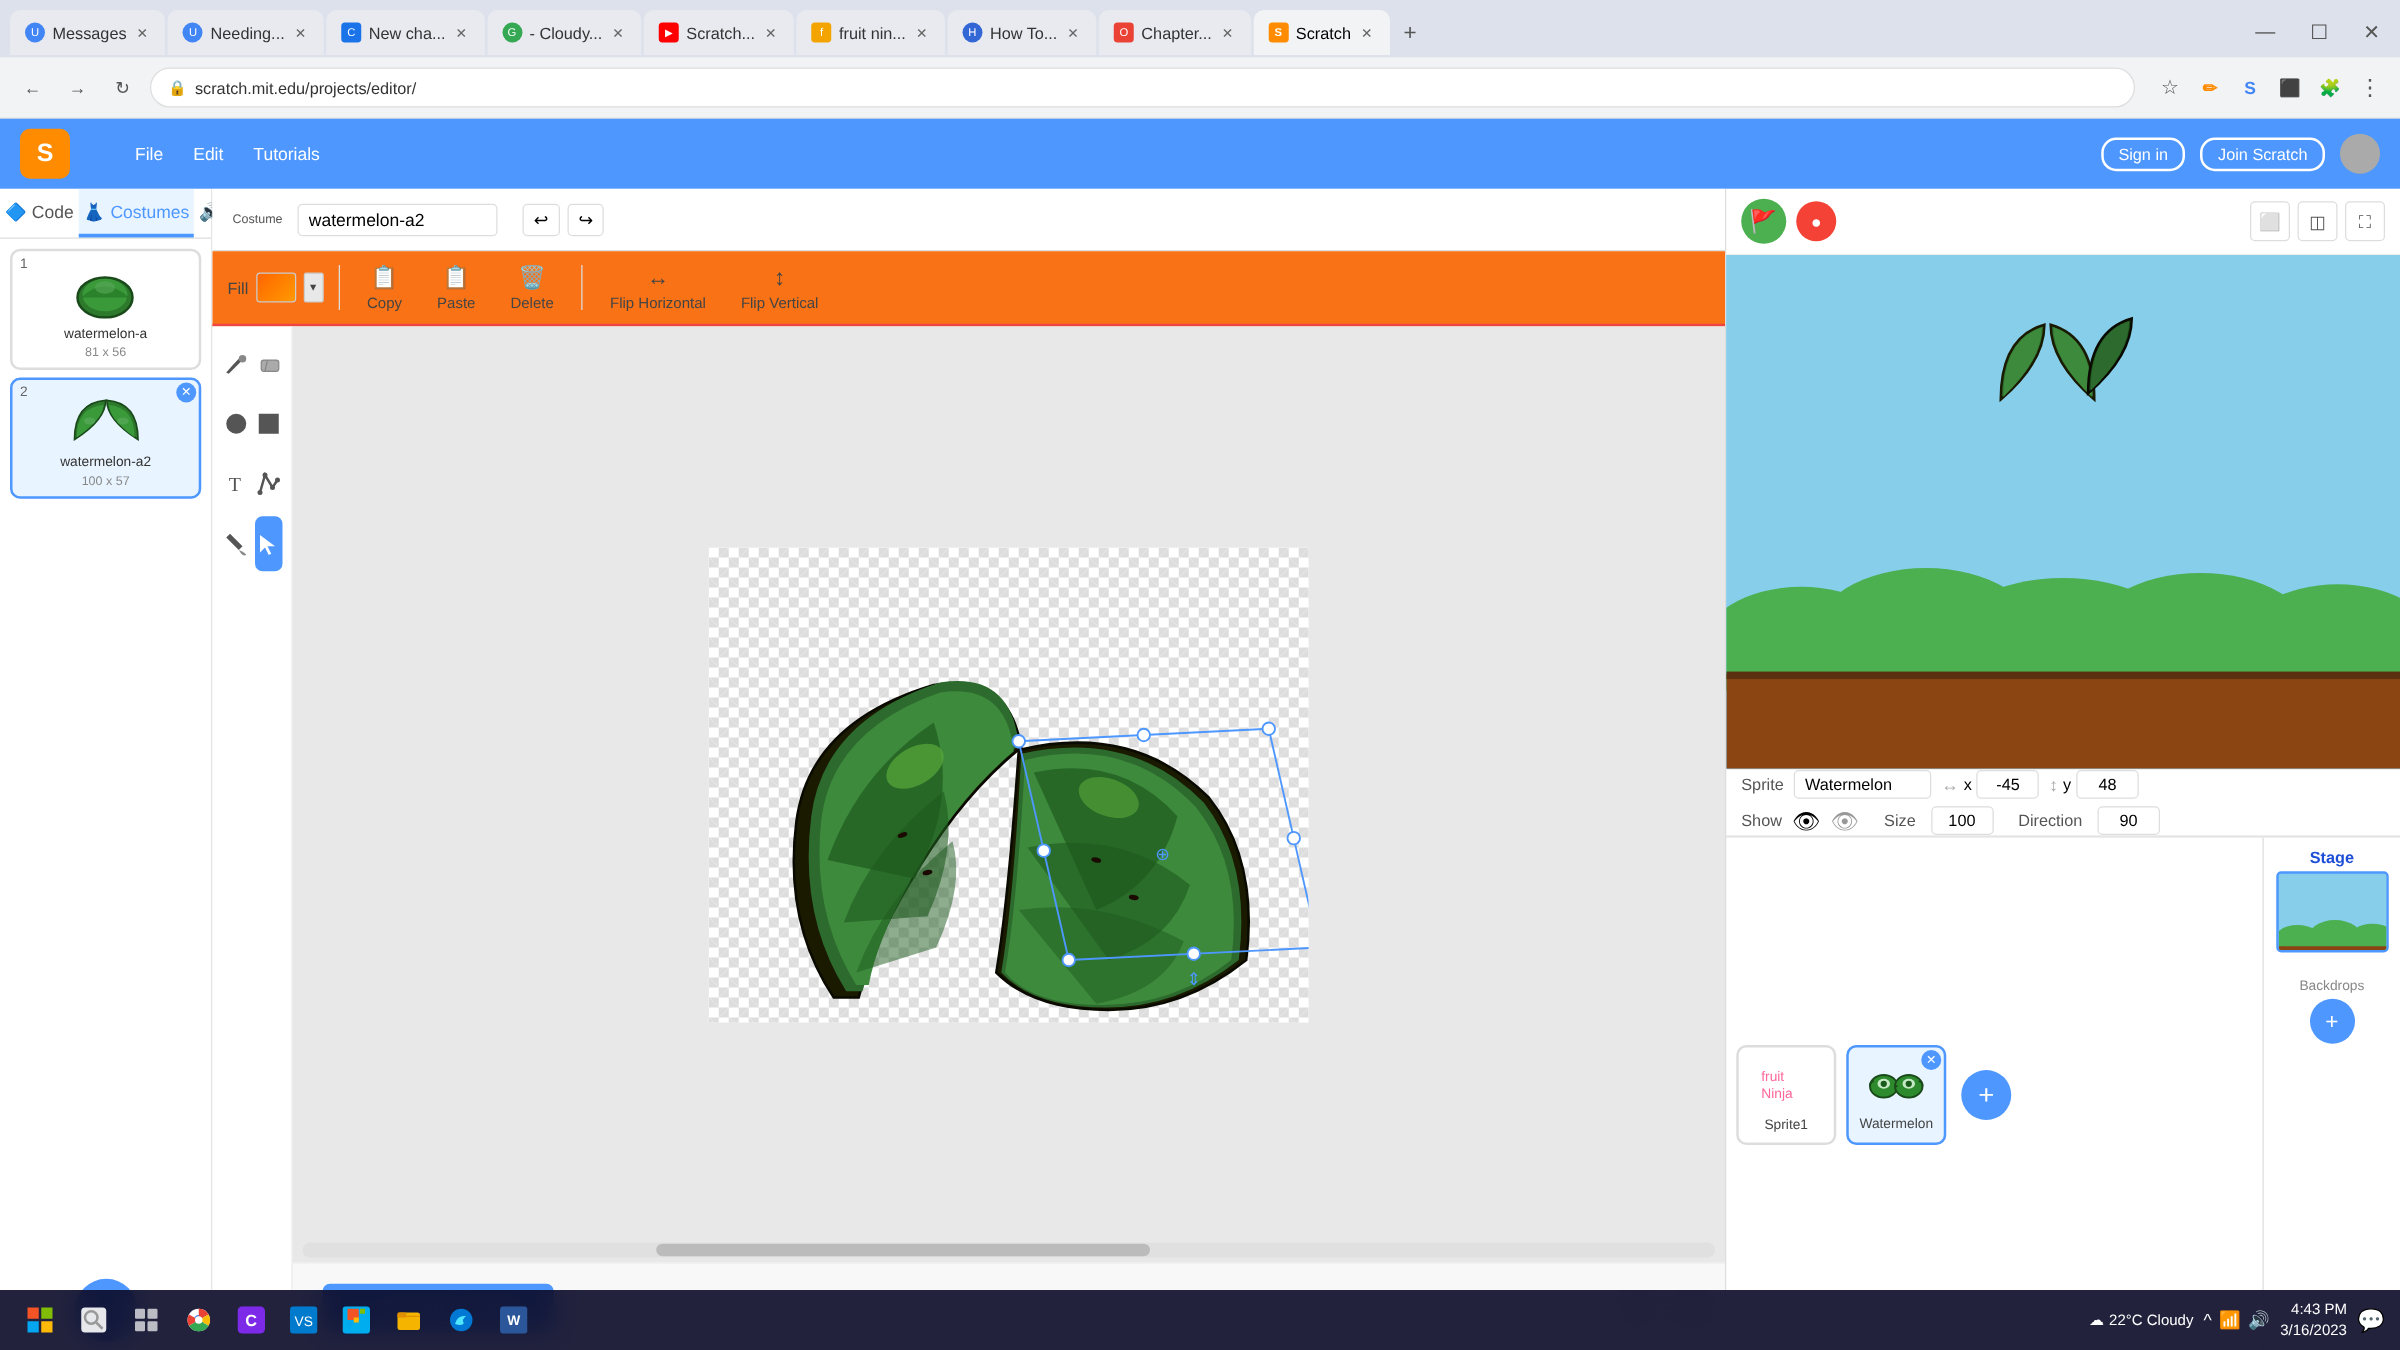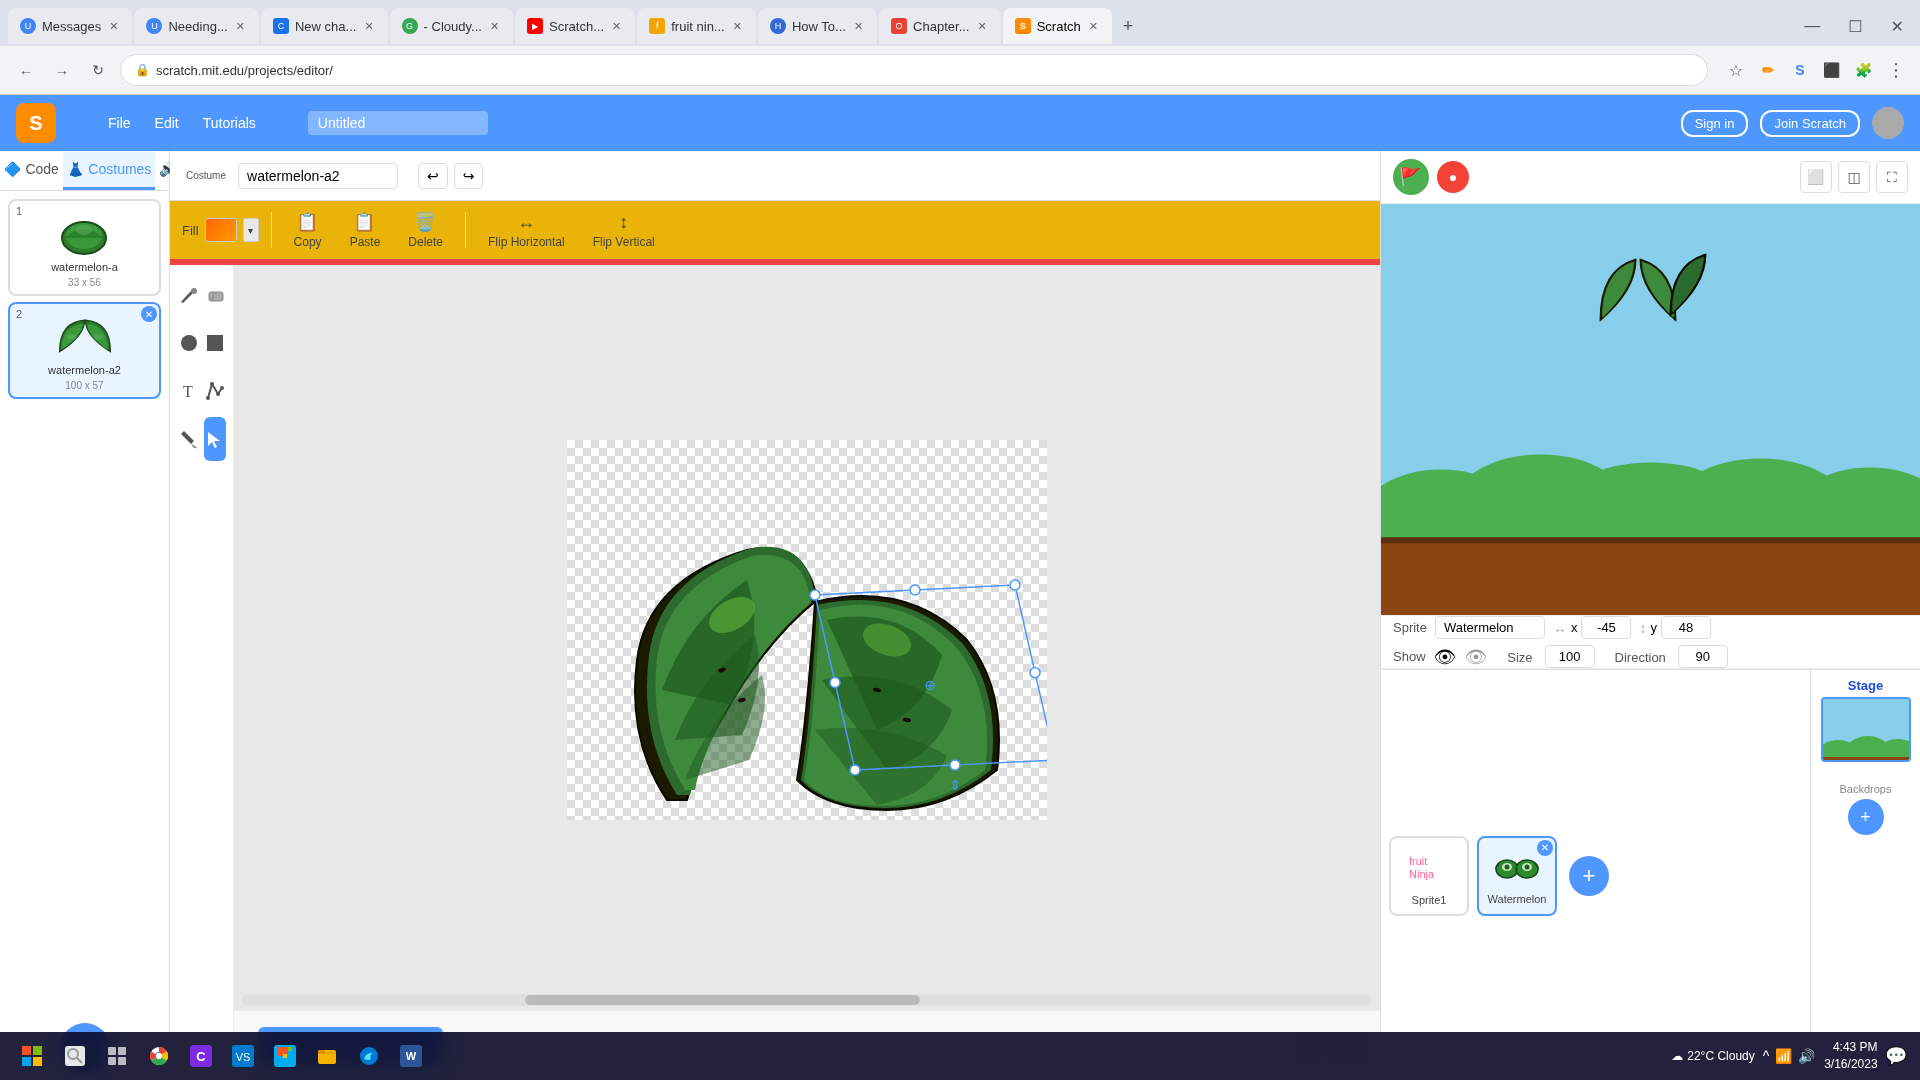--- a/index.html
+++ b/index.html
@@ -53,21 +53,21 @@
     .costume-item .costume-size { font-size: 10px; color: #888; }
     .costume-item .delete-btn { position: absolute; top: 2px; right: 2px; width: 16px; height: 16px; background: #4d97ff; border-radius: 50%; color: white; font-size: 10px; display: flex; align-items: center; justify-content: center; cursor: pointer; }
     .add-costume-btn { margin: 8px auto; width: 50px; height: 50px; background: #4d97ff; border-radius: 50%; display: flex; align-items: center; justify-content: center; cursor: pointer; color: white; font-size: 24px; }
 
     
     .costume-editor { flex: 1; display: flex; flex-direction: column; background: #f9f9f9; }
     .costume-editor-header { padding: 8px 16px; background: #fff; border-bottom: 1px solid #ddd; display: flex; align-items: center; gap: 12px; height: 50px; }
     .costume-name-label { font-size: 10px; color: #555; }
     .costume-name-input { border: 1px solid #ddd; border-radius: 4px; padding: 4px 8px; font-size: 14px; width: 160px; }
     .undo-redo { display: flex; gap: 6px; margin-left: 8px; }
-    .toolbar-row { display: flex; align-items: center; gap: 8px; padding: 6px 12px; background: #eab308; border-bottom: 6px solid #ef4444; }
+    .toolbar-row { display: flex; align-items: center; gap: 8px; padding: 6px 12px; background: #f97316; border-bottom: 2px solid #ef4444; }
     .toolbar-btn { display: flex; flex-direction: column; align-items: center; gap: 2px; padding: 4px 10px; cursor: pointer; border-radius: 4px; font-size: 12px; color: #444; }
     .toolbar-btn .btn-icon { font-size: 18px; }
     .toolbar-separator { width: 1px; height: 36px; background: #ddd; margin: 0 4px; }
     .fill-control { display: flex; align-items: center; gap: 6px; font-size: 13px; color: #444; }
     .fill-color-preview { width: 32px; height: 24px; background: linear-gradient(135deg, #ff6600, #ff9900); border-radius: 3px; border: 1px solid #ccc; cursor: pointer; }
     .fill-dropdown { width: 16px; height: 24px; background: #e8e8e8; border: 1px solid #ccc; border-radius: 2px; cursor: pointer; display: flex; align-items: center; justify-content: center; font-size: 10px; }
 
     
     .drawing-area { display: flex; flex: 1; overflow: hidden; }
     .tools-panel { width: 64px; background: #fff; border-right: 1px solid #eee; padding: 8px; display: flex; flex-direction: column; gap: 4px; }
@@ -223,23 +223,20 @@
 
   <div class="scratch-topbar">
     <div class="scratch-logo">
       <div class="scratch-logo-icon">S</div>
     </div>
     <div class="scratch-nav">
       <span class="scratch-nav-item">File</span>
       <span class="scratch-nav-item">Edit</span>
       <span class="scratch-nav-item">Tutorials</span>
     </div>
-    <div style="flex:1; margin-left:20px;">
-      <input type="text" value="Untitled" style="background: rgba(255, 255, 255, 0.3); border: none; border-radius: 4px; padding: 4px 10px; font-size: 14px; color: white; width: 180px;">
-    </div>
     <div class="scratch-topbar-right">
       <button class="scratch-btn-outline">Sign in</button>
       <button class="scratch-btn-outline">Join Scratch</button>
       <div class="scratch-avatar"></div>
     </div>
   </div>
 
   <div class="editor">
 
     <div class="left-panel">
@@ -264,21 +261,21 @@
           <span class="costume-num">1</span>
           <div class="costume-img">
             <svg width="55" height="45" viewBox="0 0 55 45">
               <ellipse cx="27" cy="28" rx="22" ry="16" fill="#2d7a2d" stroke="#1a4a1a" stroke-width="2"></ellipse>
               <ellipse cx="27" cy="26" rx="18" ry="13" fill="#3a9a3a"></ellipse>
               <path d="M8 28 Q27 10 46 28" fill="#1a6a1a" opacity="0.5"></path>
               <ellipse cx="27" cy="20" rx="8" ry="5" fill="#5aaa5a" opacity="0.6"></ellipse>
             </svg>
           </div>
           <span class="costume-name">watermelon-a</span>
-          <span class="costume-size">33 x 56</span>
+          <span class="costume-size">81 x 56</span>
         </div>
 
         <div class="costume-item selected">
           <span class="costume-num">2</span>
           <div class="delete-btn">✕</div>
           <div class="costume-img">
             <svg width="65" height="48" viewBox="0 0 65 48">
 
               <path d="M5 42 Q5 10 32 8 Q32 25 5 42Z" fill="#2d7a2d" stroke="#1a4a1a" stroke-width="1.5"></path>
               <path d="M7 40 Q7 14 30 12 Q30 24 7 40Z" fill="#3a9a3a"></path>

